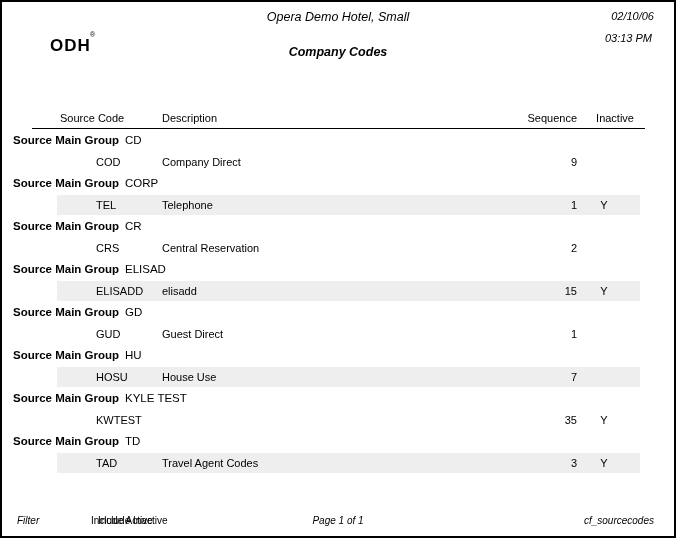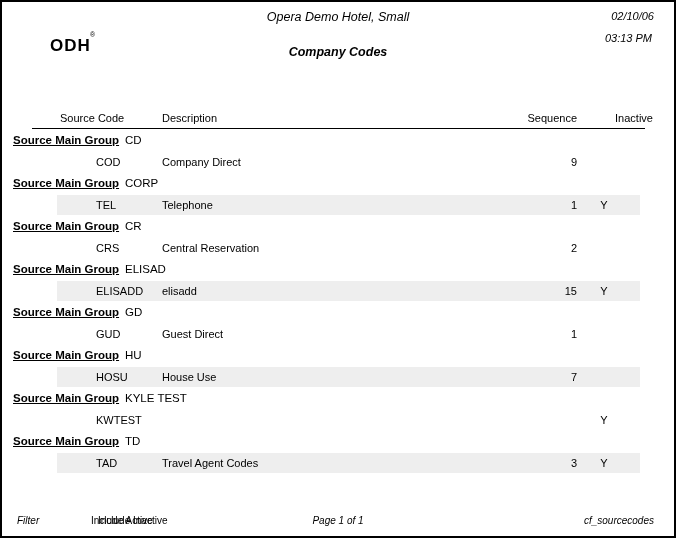--- a/index.html
+++ b/index.html
@@ -29,26 +29,26 @@
   .hotel-name { position:absolute; left:0; right:0; top:8px; text-align:center; font-style:italic; font-size:12.5px; }
   .report-title { position:absolute; left:0; right:0; top:43px; text-align:center; font-style:italic; font-weight:bold; font-size:12.5px; }
   .report-date { position:absolute; right:20px; top:8px; font-style:italic; font-size:11px; text-align:right; }
   .report-time { position:absolute; right:22px; top:30px; font-style:italic; font-size:11px; text-align:right;padding-left:13px; }
 
   
   .col-header { position:absolute; left:0; right:0; top:106px; height:20px; font-size:11px; line-height:20px; }
   .col-header .h-code { position:absolute; left:58px; }
   .col-header .h-desc { position:absolute; left:160px; }
   .col-header .h-seq  { position:absolute; left:495px; width:80px; text-align:right; }
-  .col-header .h-inact{ position:absolute; left:608px; width:48px; text-align:center; }
+  .col-header .h-inact{ position:absolute; left:584px; width:48px; text-align:right; }
   .header-rule { position:absolute; left:30px; width:613px; top:126px; height:0; border-top:1px solid #000; }
 
   .rows { position:absolute; left:0; right:0; top:129px; }
   .group-row { position:relative; height:19px; line-height:19px; font-size:11.5px; }
-  .group-row .g-label { position:absolute; left:11px; font-weight:bold;text-decoration:underline; }
+  .group-row .g-label { position:absolute; left:11px; font-weight:bold; }
   .group-row .g-name  { position:absolute; left:115px;margin-left:8px; }
 
   .detail-row { position:relative; height:24px; line-height:24px; font-size:11px; }
   .detail-row .band { position:absolute; left:55px; width:583px; top:2px; bottom:2px; background:transparent; }
   .detail-row.shaded .band { background:#eeeeee; }
   .detail-row .c-code { position:absolute; left:62px;margin-left:32px; }
   .detail-row .c-desc { position:absolute; left:160px; }
   .detail-row .c-seq  { position:absolute; left:495px; width:80px; text-align:right; }
   .detail-row .c-inact{ position:absolute; left:578px; width:48px; text-align:center; }
 
@@ -154,20 +154,21 @@
       <span class="c-inact"></span>
     </div>
 
     <div class="group-row">
       <span class="g-label">Source Main Group</span>
       <span class="g-name">KYLE TEST</span>
     </div>
     <div class="detail-row">
       <span class="band"></span>
       <span class="c-code">KWTEST</span>
+      <span class="c-seq">35</span>
       <span class="c-inact">Y</span>
     </div>
 
     <div class="group-row">
       <span class="g-label">Source Main Group</span>
       <span class="g-name">TD</span>
     </div>
     <div class="detail-row shaded">
       <span class="band"></span>
       <span class="c-code">TAD</span>

